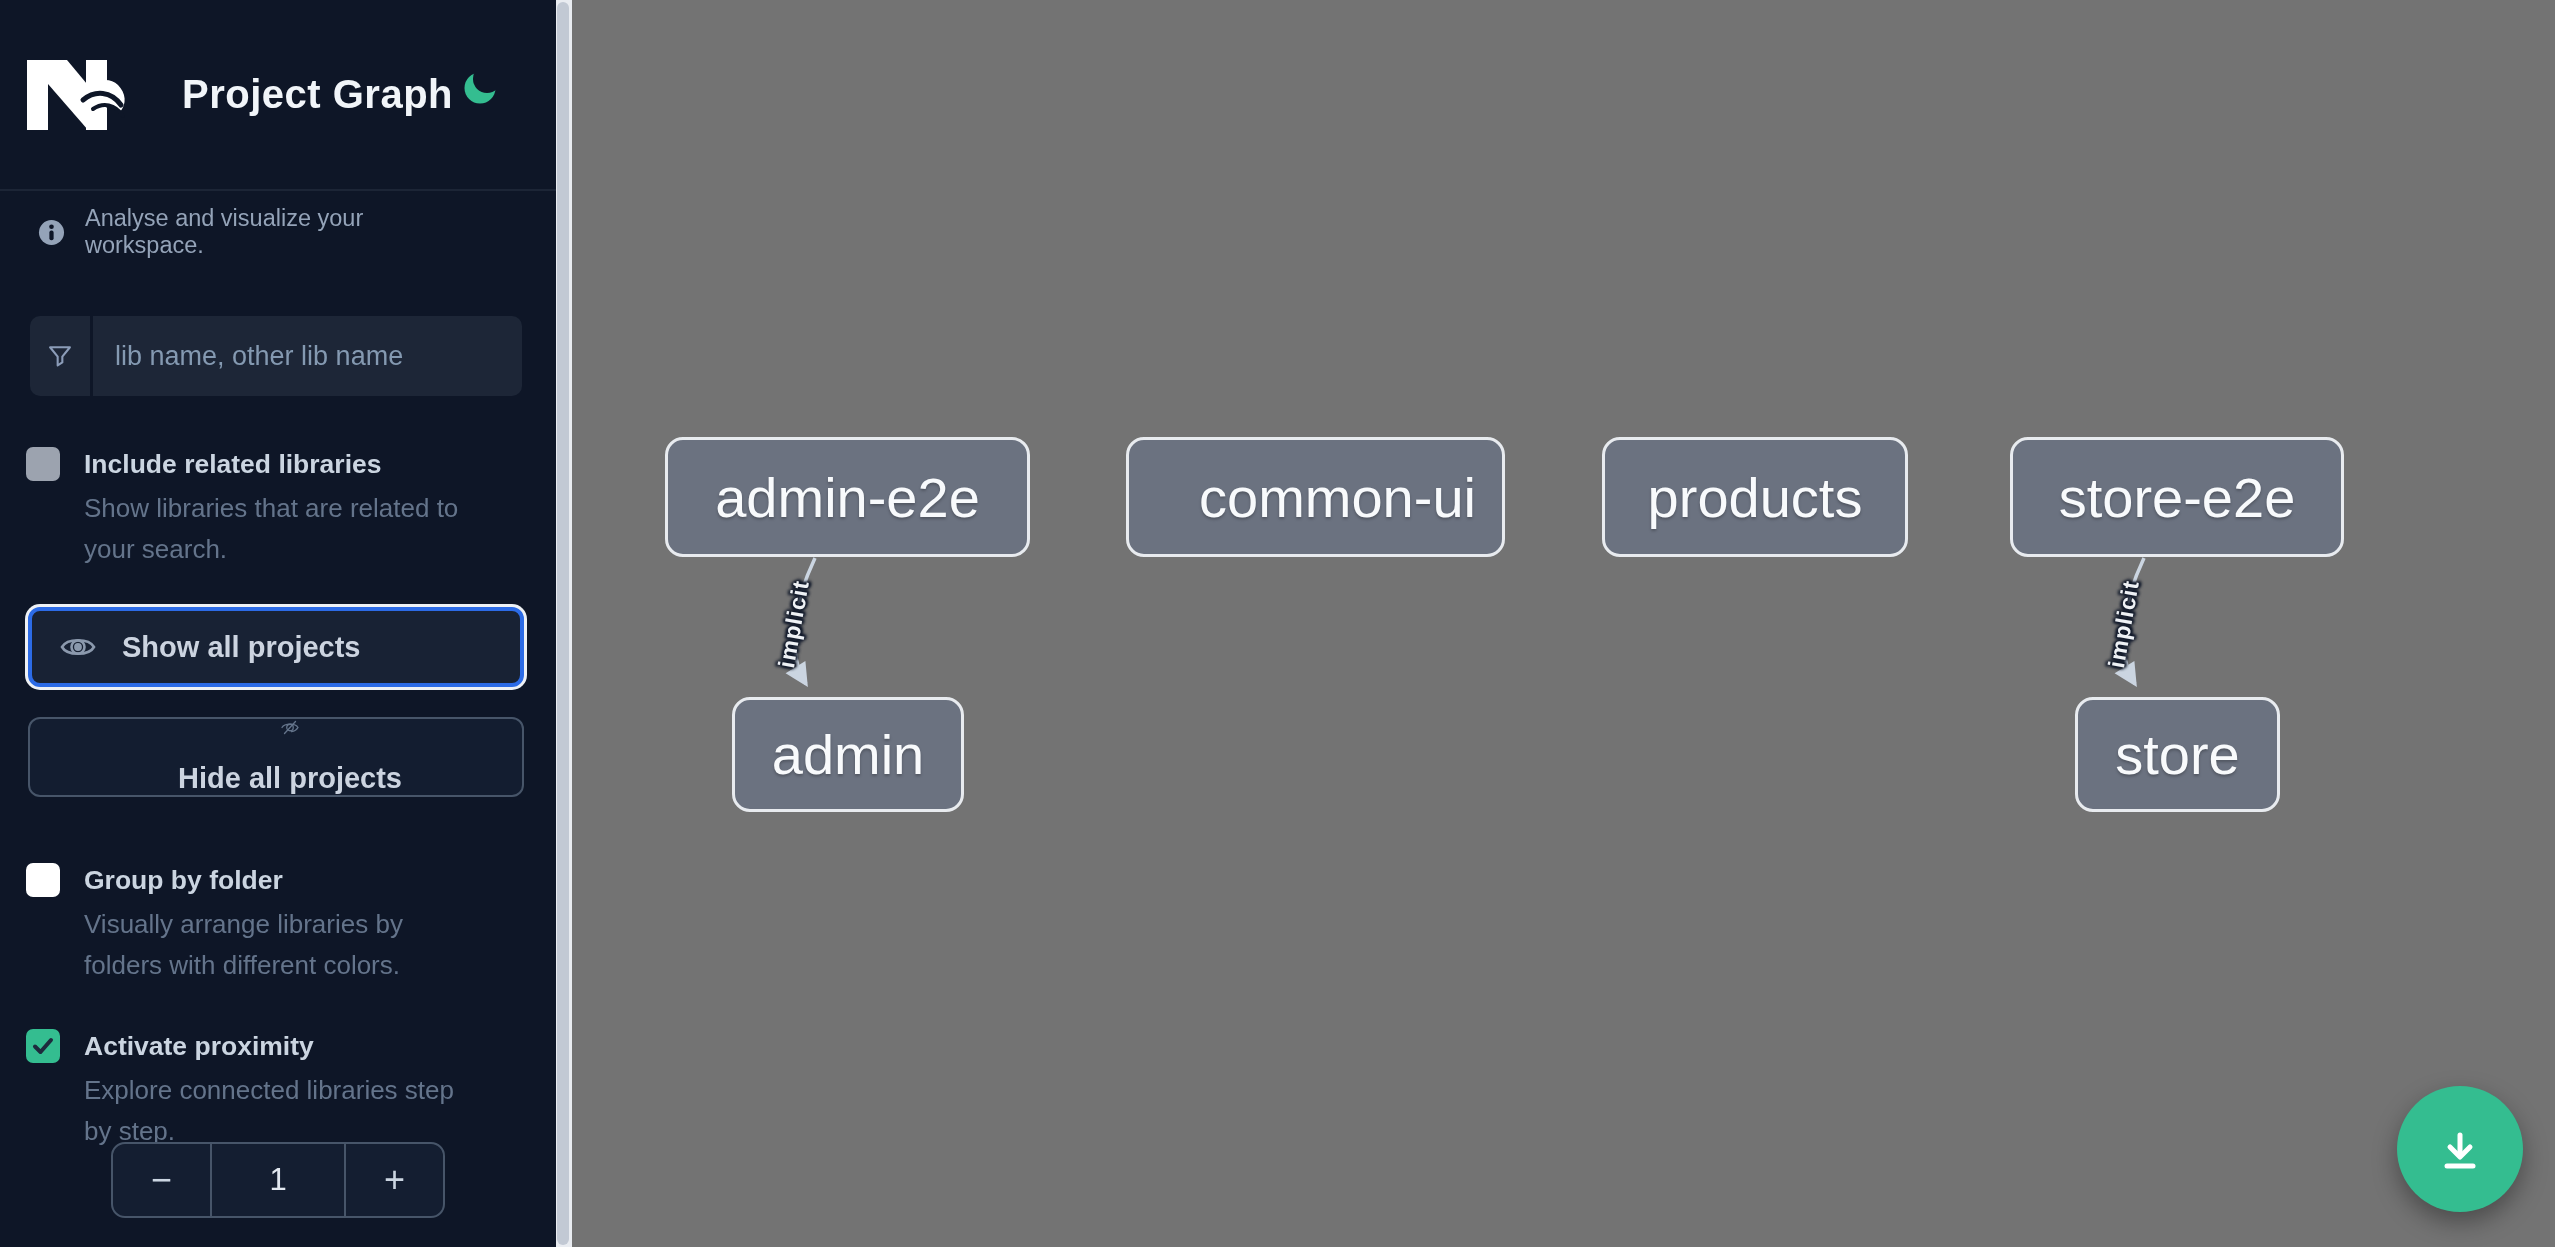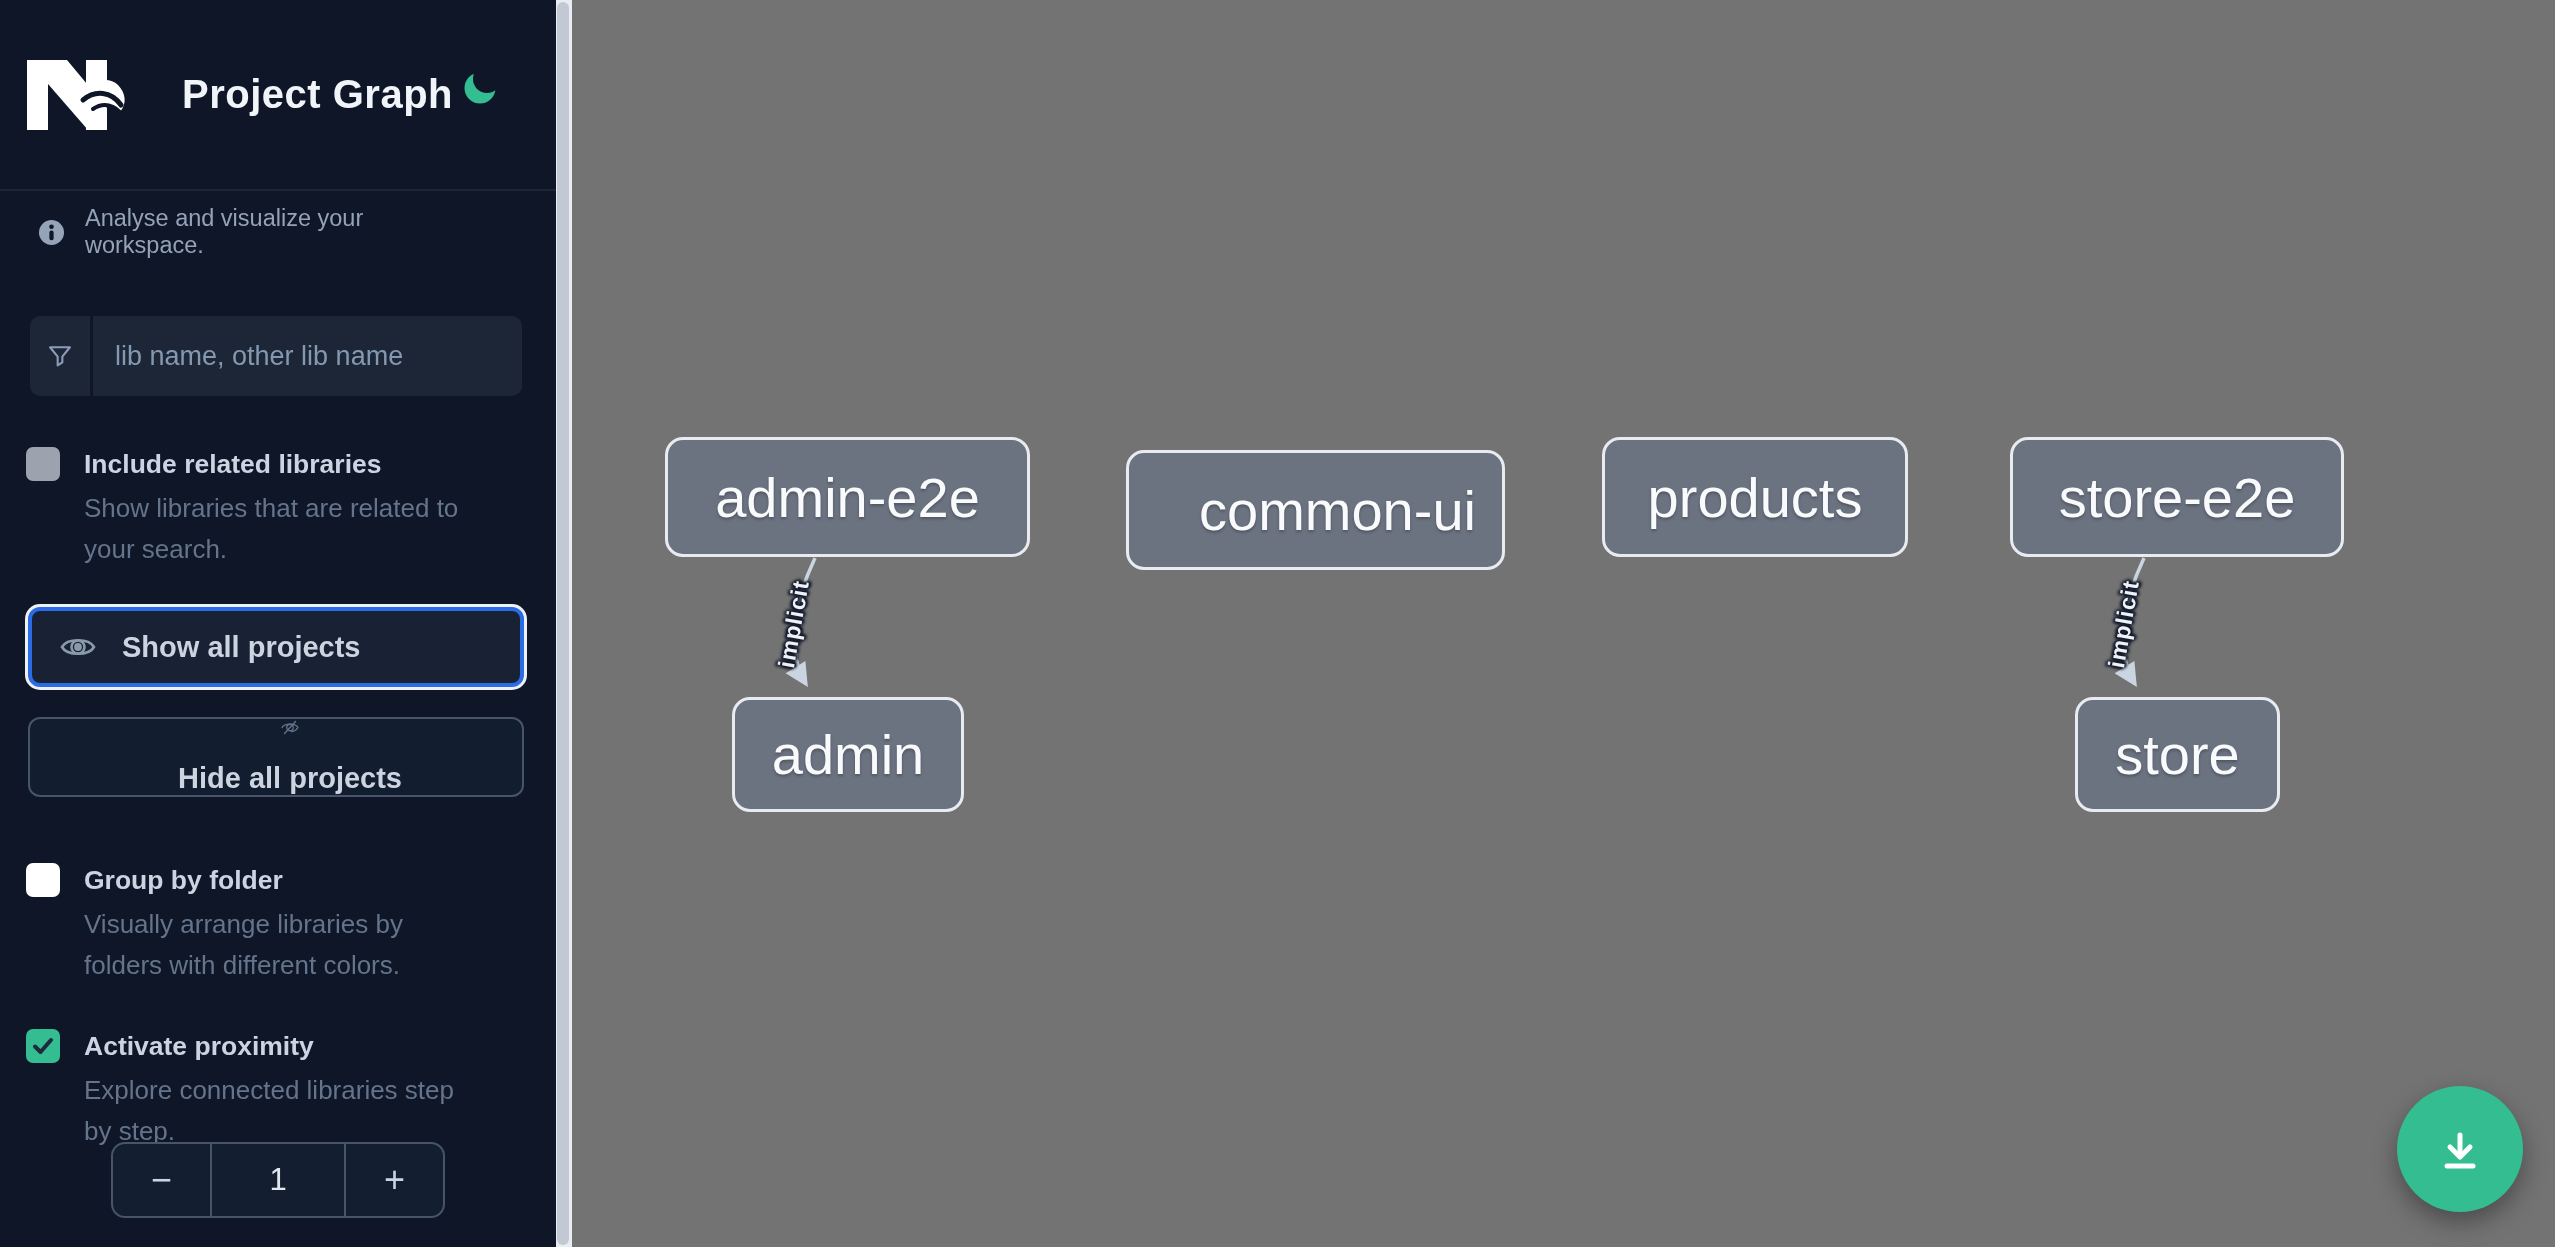--- a/index.html
+++ b/index.html
@@ -195,21 +195,21 @@
       <defs>
         <marker id="arrow" viewBox="0 0 12 12" refX="9.5" refY="6" markerWidth="8" markerHeight="8" orient="auto-start-reverse">
           <path d="M1 1 L11 6 L1 11 Z" fill="#cbd5e1"></path>
         </marker>
       </defs>
       <path d="M 243 558 C 222 602, 214 652, 234 684" fill="none" stroke="#cbd5e1" stroke-width="3.5" marker-end="url(#arrow)"></path>
       <path d="M 1572 558 C 1551 602, 1543 652, 1563 684" fill="none" stroke="#cbd5e1" stroke-width="3.5" marker-end="url(#arrow)"></path>
     </svg>
 
     <div class="node" style="left:93px;  top:437px; width:365px; height:120px;">admin-e2e</div>
-    <div class="node" style="left:554px; top:450px; width:379px; height:120px;padding-left:44px;">common-ui</div>
+    <div class="node" style="left:554px; top:437px; width:379px; height:120px;padding-left:44px;">common-ui</div>
     <div class="node" style="left:1030px;top:437px; width:306px; height:120px;">products</div>
     <div class="node" style="left:1438px;top:437px; width:334px; height:120px;">store-e2e</div>
     <div class="node" style="left:1503px;top:697px; width:205px; height:115px;">store</div>
     <div class="node" style="left:160px; top:697px; width:232px; height:115px;">admin</div>
 
     <span class="edge-label rot" style="left:222px; top:624px;">implicit</span>
     <span class="edge-label rot" style="left:1552px; top:624px;">implicit</span>
 
     <div class="fab">
       <svg width="52" height="52" viewBox="0 0 52 52" fill="none" stroke="#ffffff" stroke-width="5" stroke-linecap="round" stroke-linejoin="round">

